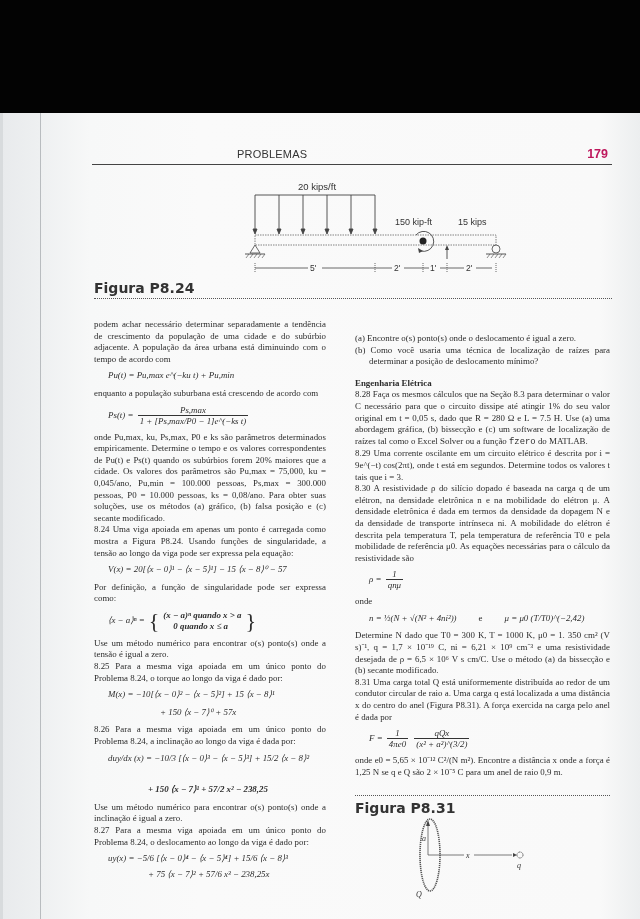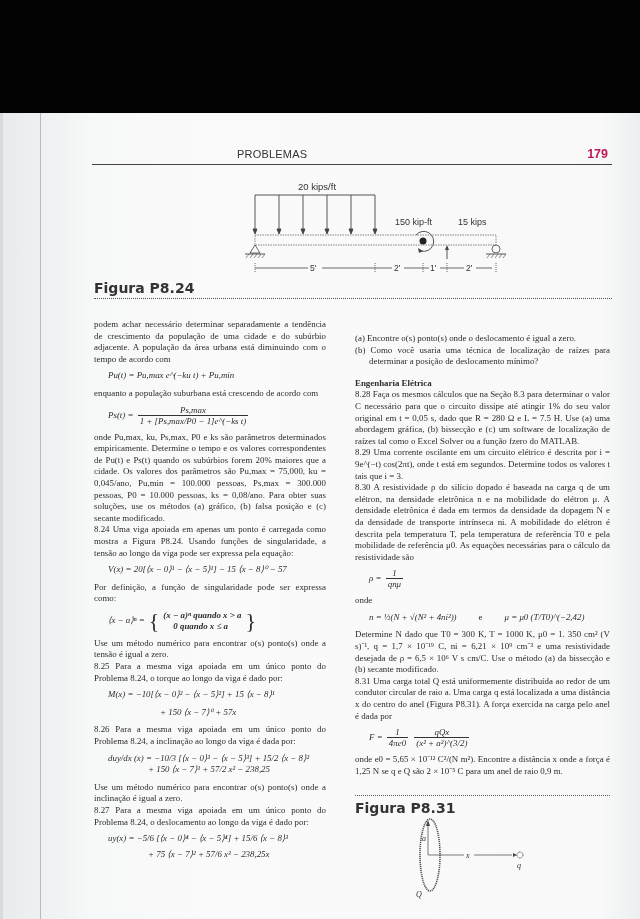--- a/index.html
+++ b/index.html
@@ -10,21 +10,21 @@
   #page-edge2{position:absolute;left:0;top:113px;width:3px;height:806px;background:#d8dbdd;}
   .run-head{position:absolute;top:148px;left:92px;width:520px;height:16px;border-bottom:1.5px solid #444;}
   .run-head .title{position:absolute;left:145px;top:0;font-family:"Liberation Sans",sans-serif;font-size:11px;letter-spacing:0.2px;color:#333;}
   .run-head .pnum{position:absolute;right:4px;top:-1px;font-family:"Liberation Sans",sans-serif;font-weight:bold;font-size:12.5px;color:#be185d;}
   .fig-label{position:absolute;font-family:"DejaVu Sans",sans-serif;font-weight:bold;font-size:14px;color:#333;}
   .rule{position:absolute;height:0;border-top:1.6px dotted #555;}
   .col{position:absolute;font-size:8.9px;line-height:11.6px;text-align:justify;color:#2c2c2c;}
   .col p{margin:0;}
   .eq{margin:5px 0 6px 14px;font-style:italic;white-space:nowrap;}
   .eq .up{font-style:normal;}
-  .mono{font-family:Liberation Serif, serif;}
+  .mono{font-family:Liberation Mono, monospace;}
   .frac{display:inline-block;vertical-align:middle;text-align:center;margin:0 2px;}
   .frac .n{display:block;border-bottom:0.8px solid #333;padding:0 2px;line-height:10px;}
   .frac .d{display:block;line-height:10px;padding:0 2px;}
   .sec-head{font-weight:bold;margin-top:6px;}
   .indent{padding-left:14px;text-indent:-14px;}
   svg text{font-family:"Liberation Sans",sans-serif;}
 </style>
 </head>
 <body>
 
@@ -127,21 +127,21 @@
   </div>
   <p>Use um método numérico para encontrar o(s) ponto(s) onde a tensão é igual a zero.</p>
   <p>8.25 Para a mesma viga apoiada em um único ponto do Problema 8.24, o torque ao longo da viga é dado por:</p>
   <div class="eq">
     <div>M(x) = −10[⟨x − 0⟩² − ⟨x − 5⟩²] + 15 ⟨x − 8⟩¹</div>
     <div style="padding-left:52px;margin-top:6px;">+ 150 ⟨x − 7⟩⁰ + 57x</div>
   </div>
   <p>8.26 Para a mesma viga apoiada em um único ponto do Problema 8.24, a inclinação ao longo da viga é dada por:</p>
   <div class="eq">
     <div>duy/dx (x) = −10/3 [⟨x − 0⟩³ − ⟨x − 5⟩³] + 15/2 ⟨x − 8⟩²</div>
-    <div style="padding-left:40px;margin-top:0;">+ 150 ⟨x − 7⟩¹ + 57/2 x² − 238,25</div>
+    <div style="padding-left:40px;margin-top:20px;font-weight:bold;">+ 150 ⟨x − 7⟩¹ + 57/2 x² − 238,25</div>
   </div>
   <p>Use um método numérico para encontrar o(s) ponto(s) onde a inclinação é igual a zero.</p>
   <p>8.27 Para a mesma viga apoiada em um único ponto do Problema 8.24, o deslocamento ao longo da viga é dado por:</p>
   <div class="eq">
     <div>uy(x) = −5/6 [⟨x − 0⟩⁴ − ⟨x − 5⟩⁴] + 15/6 ⟨x − 8⟩³</div>
     <div style="padding-left:40px;margin-top:4px;">+ 75 ⟨x − 7⟩² + 57/6 x³ − 238,25x</div>
   </div>
 </div>
 
 <div class="col" style="left:355px;top:333px;width:255px;">

